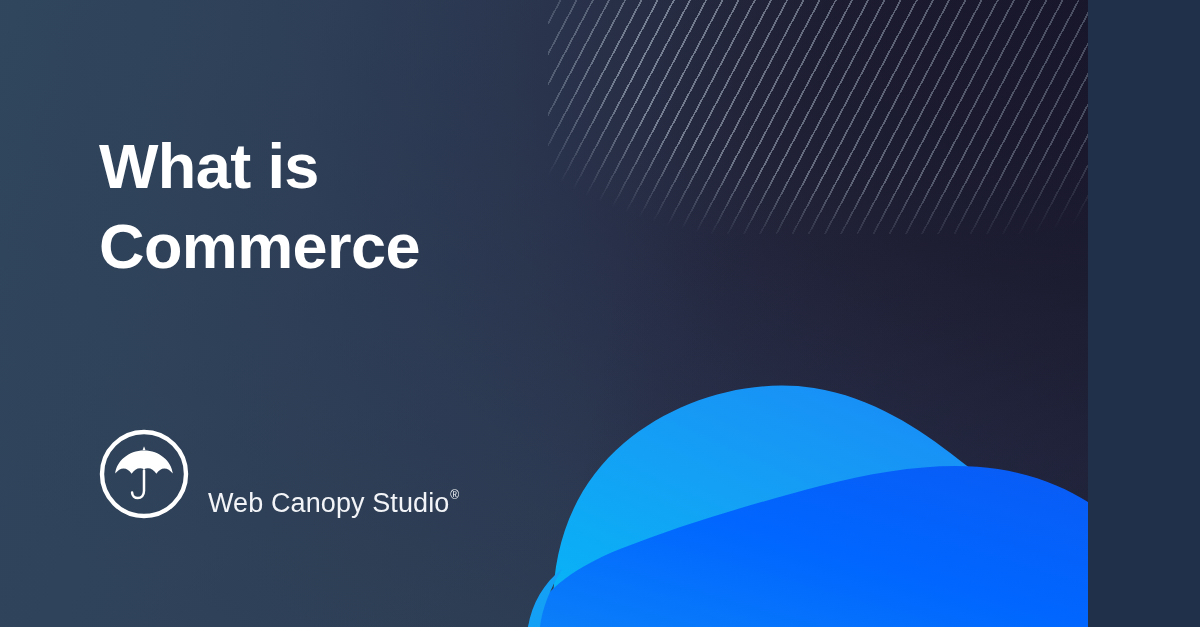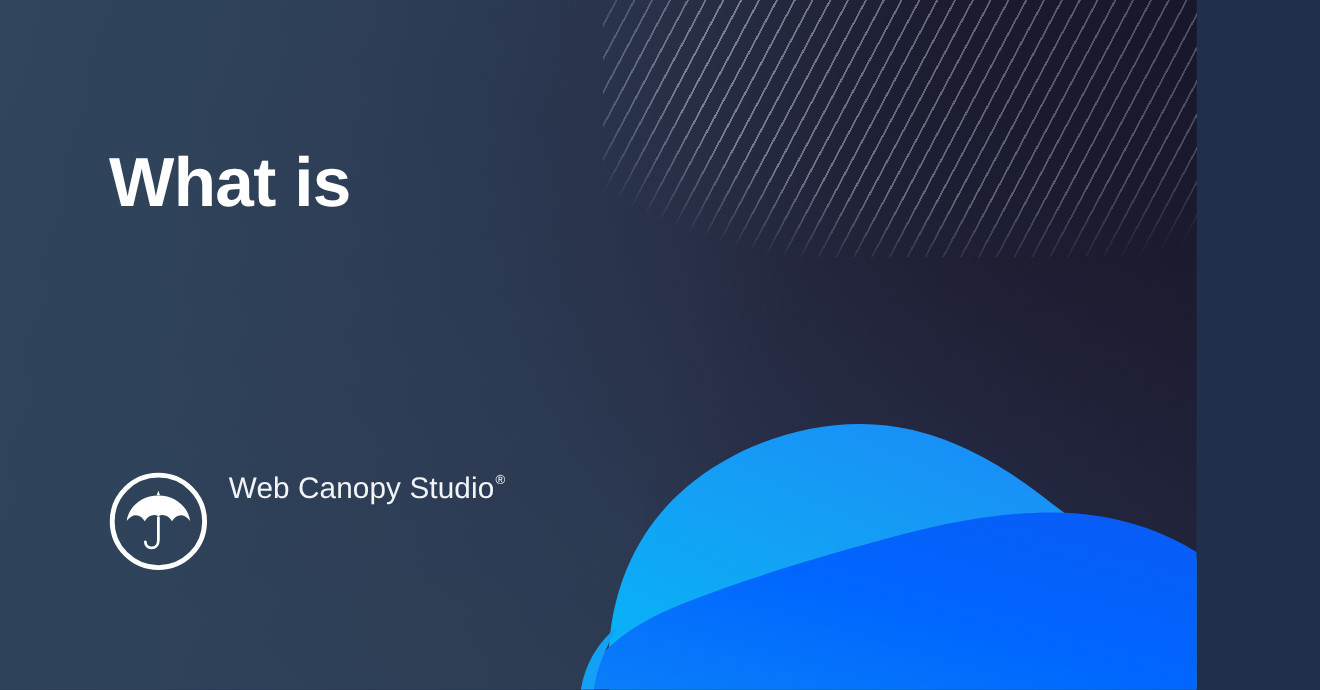--- a/index.html
+++ b/index.html
@@ -100,21 +100,21 @@
     -webkit-font-smoothing:antialiased;
   }
   .headline .hl-line { display:block; white-space:nowrap; }
 
   
   .logo-lockup {
     position:absolute;
     left:99px;
     top:429px;
     display:flex;
-    align-items:flex-start;
+    align-items:flex-end;
     gap:19px;
   }
   .logo-mark {
     width:90px;
     height:90px;
     flex:0 0 90px;
     display:block;
   }
   .brand-text {
     color:#f2f4f7;
@@ -176,20 +176,21 @@
                C 356 122, 420 114, 470 122
                C 508 128, 538 141, 560 155
                L 560 280 Z"></path>
 
       <path fill="#14a0f5" d="M 0 280 C 4 256, 16 236, 34 222 C 22 242, 14 262, 12 280 Z"></path>
     </svg>
   </div>
 
   <h1 class="headline">
     <span class="hl-line">What is</span>
+    <span class="hl-line">Commerce</span>
   </h1>
 
   <div class="logo-lockup">
     <svg class="logo-mark" viewBox="0 0 90 90" aria-hidden="true">
       <circle cx="45" cy="45" r="42" fill="none" stroke="#ffffff" stroke-width="4.4"></circle>
 
       <path fill="#ffffff" d="M45 21.5
                C 29.4 21.5, 17.6 32.2, 16.2 44.6
                C 18.8 41.2, 21.6 39.4, 24.6 39.4
                C 27.8 39.4, 30.4 41.3, 32.6 44.8

